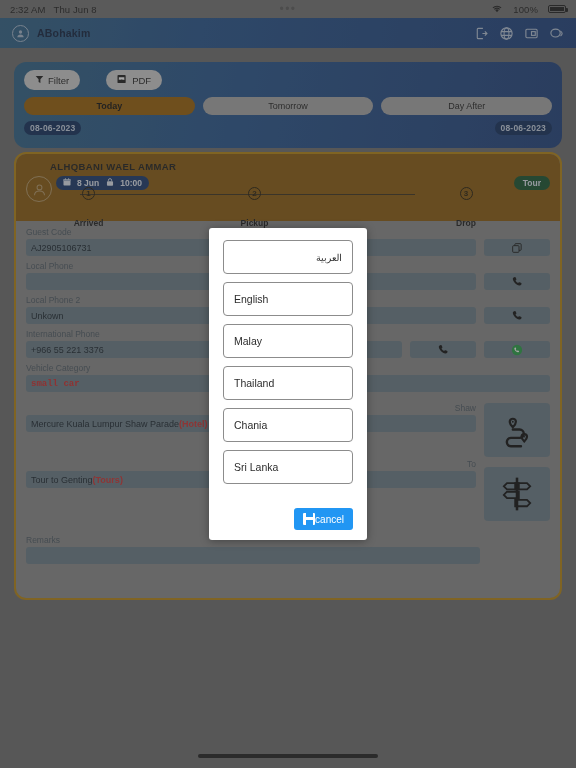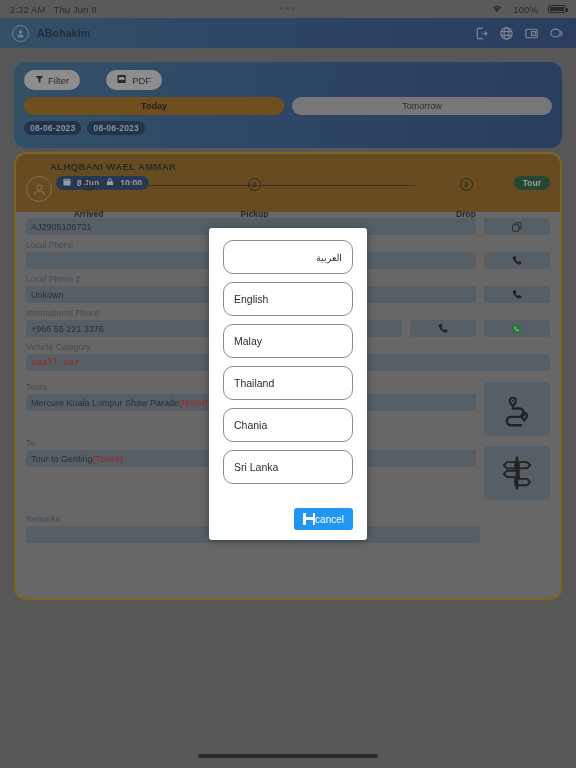--- a/index.html
+++ b/index.html
@@ -60,34 +60,34 @@
     display: flex; align-items: center; gap: 4px;
     padding: 0 11px; font-size: 9.5px; color: #1d1d1d; font-weight: 500;
   }
   .daytabs { display: flex; gap: 8px; margin-top: 7px; }
   .daytab {
     flex: 1; height: 18px; border-radius: 9px;
     display:flex; align-items:center; justify-content:center;
     font-size: 9px; color:#1d1d1d; background:#a8a8a8; font-weight:500;
   }
   .daytab.active { background: #9a5f05; color: #0d0d0d; font-weight: bold; }
-  .datebadges { display:flex; gap:6px; justify-content:flex-start; margin-top:6px; }
+  .datebadges { display:flex; gap:6px; justify-content:space-between; margin-top:6px; }
   .datebadge {
     background: #0f2c5c; color: #c8d4e4; font-size: 8.5px; font-weight: bold;
     padding: 2px 6px; border-radius: 8px; letter-spacing: .2px;
   }
 
   
   .card {
     position: absolute; left: 14px; top: 152px; width: 548px; height: 448px;
     border: 2px solid #b8860f; border-radius: 12px;
     background: #8a8a8a; overflow: hidden;
   }
   .card-head {
-    height: 58px; background: #8a5a0b; padding: 7px 10px 0 10px; position: relative;
+    height: 67px; background: #8a5a0b; padding: 7px 10px 0 10px; position: relative;
   }
   .guest-name { color: #1a1a1a; font-size: 9.5px; font-weight: bold; letter-spacing:.4px; margin-left: 24px;}
   .head-row { display: flex; align-items: flex-start; margin-top: 4px; }
   .big-avatar {
     width: 26px; height: 26px; border-radius: 50%; border: 1.3px solid #b89a6a;
     display: flex; align-items: center; justify-content: center; flex: 0 0 auto;
   }
   .dt-badges { display: flex; margin-left: 4px; }
   .dt-badge {
     background: #17366b; color:#e4e9f2; font-size:8.5px; font-weight:bold;
@@ -108,21 +108,21 @@
   .step { text-align:center; }
   .step .num {
     width:13px; height:13px; border-radius:50%; border:1.1px solid #241a08;
     font-size:8px; line-height:11px; color:#241a08; margin: 0 auto; font-weight:bold;
   }
   .step .lbl { font-size:8.5px; color:#1b1b1b; font-weight:bold; margin-top:18px; }
 
   
   .card-body { padding: 6px 10px 0 10px; position: relative; }
   .frow { display:flex; gap: 8px; align-items: flex-end; }
-  .fcol { flex: 1 1 auto; min-width:0; }
+  .fcol { flex: 1 1 auto; min-width:0;text-align:right; }
   .flabel { font-size: 8.5px; color:#4d5a64; margin-bottom: 2px; }
   .finput {
     background:#6b7d87; border-radius: 3px; height: 17px;
     display:flex; align-items:center; padding: 0 5px;
     font-size: 9px; color:#16212b; white-space: nowrap; overflow:hidden;
   }
   .finput .red { color: #cf3030; font-weight: bold; }
   .finput .redbold { color: #d22b2b; font-weight: bold; font-family: Liberation Mono, monospace; }
   .iconbtn {
     width: 66px; height: 17px; background:#6b7d87; border-radius:3px;
@@ -140,21 +140,21 @@
     position:absolute; inset:0; background: rgba(60,60,60,.45);
   }
   .modal {
     position:absolute; left: 209px; top: 228px; width: 158px; height: 312px;
     background:#fff; border-radius: 3px;
     box-shadow: 0 1px 8px rgba(0,0,0,.35);
     padding: 12px 14px 10px 14px;
     display:flex; flex-direction:column;
   }
   .lang-opt {
-    border: 1px solid #8c8c8c; border-radius: 10px; height: 34px;
+    border: 1px solid #8c8c8c; border-radius: 4px; height: 34px;
     display:flex; align-items:center; padding: 0 10px;
     font-size: 10.5px; color:#2c2c2c; margin-bottom: 8px; background:#fff;
   }
   .lang-opt.rtl { direction: rtl; font-size: 9.5px; }
   .modal-actions { margin-top: auto; display:flex; justify-content:flex-end; }
   .btn-cancel {
     background:#2196f3; color:#fff; border:none; border-radius:3px;
     height: 22px; padding: 0 9px; display:flex; align-items:center; gap:0;
     font-size: 10px; font-family:"Liberation Sans", sans-serif;
   }
@@ -253,20 +253,21 @@
               <rect x="2" y="3.6" width="6" height="3" fill="#fff"></rect>
               <text x="2.4" y="6.1" font-size="2.6" fill="#1d1d1d" font-family="Liberation Sans">PDF</text>
             </svg>
         </span>
         <span>PDF</span>
       </div>
     </div>
     <div class="daytabs">
       <div class="daytab active">Today</div>
       <div class="daytab">Tomorrow</div>
+      <div class="daytab">Day After</div>
     </div>
     <div class="datebadges">
       <span class="datebadge">08-06-2023</span>
       <span class="datebadge">08-06-2023</span>
     </div>
   </div>
 
   <div class="card">
 
     <div class="card-head">
@@ -320,20 +321,21 @@
             <div class="num">3</div>
             <div class="lbl">Drop</div>
           </div>
         </div>
       </div>
     </div>
 
     <div class="card-body">
 
       <div class="fgroup">
+        <div class="flabel">Guest Code</div>
         <div class="frow">
           <div class="fcol">
             <div class="finput">AJ2905106731</div>
           </div>
           <div class="iconbtn">
             <svg width="10" height="10" viewBox="0 0 12 12">
                 <rect x="3.4" y="0.8" width="7.6" height="8" rx="1" stroke="#161616" stroke-width="1.1" fill="none"></rect>
                 <rect x="0.8" y="3.2" width="7.6" height="8" rx="1" stroke="#161616" stroke-width="1.1" fill="#6b7d87"></rect>
               </svg>
           </div>
@@ -397,21 +399,21 @@
             </div>
           </div>
         </div>
       </div>
 
       <div style="height:6px"></div>
 
       <div class="frow" style="align-items:stretch">
         <div class="fcol">
           <div class="fgroup">
-            <div class="flabel">Tours</div>
+            <div class="flabel">Shaw</div>
             <div class="finput">
               <span>Mercure Kuala Lumpur Shaw Parade </span>
                 <span class="red">(Hotel)</span>
             </div>
           </div>
           <div style="height:22px"></div>
           <div class="fgroup">
             <div class="flabel">To</div>
             <div class="finput">
               <span>Tour to Genting </span>

